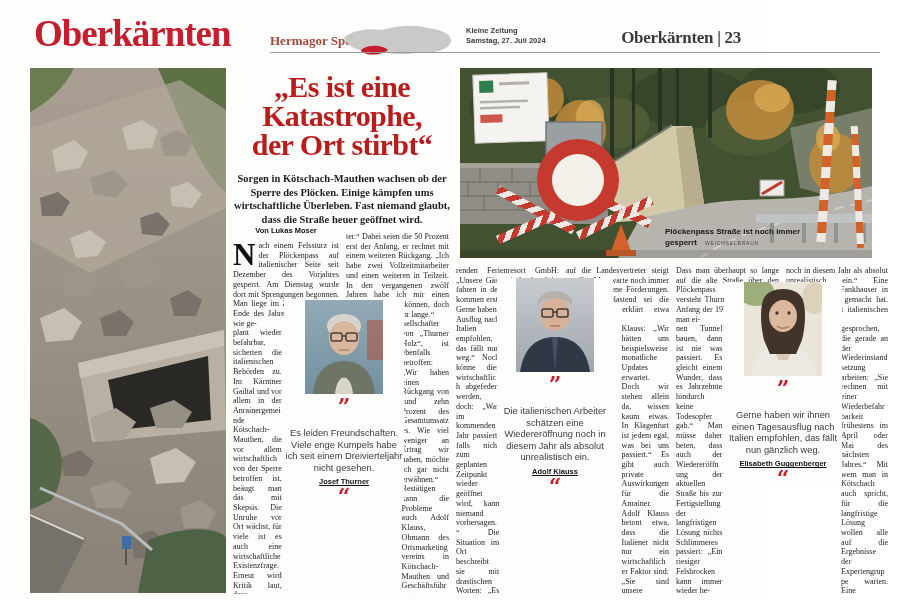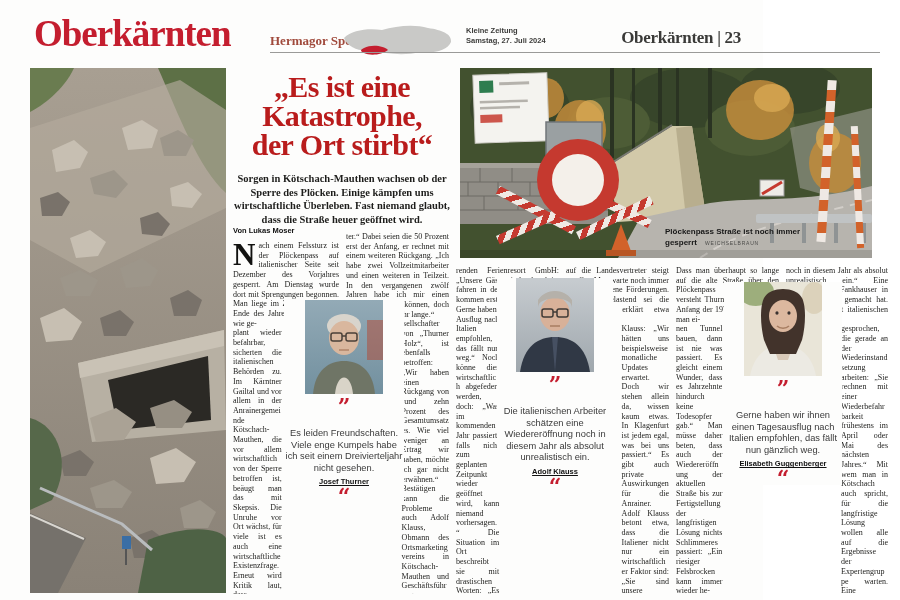--- a/index.html
+++ b/index.html
@@ -27,21 +27,21 @@
   .standfirst{margin-top:13px;font:700 10.5px/13.5px "Liberation Serif",serif;color:#1d1d1b;}
 
   
   .col{position:absolute;font:400 8px/9.7px "Liberation Serif",serif;text-align:justify;overflow:hidden;hyphens:auto;overflow-wrap:break-word;}
   .c1{left:233px;top:226px;width:106px;height:368px;}
   .c2{left:346px;top:232px;width:103px;height:362px;}
   .c3{left:456px;top:266px;width:103px;height:328px;}
   .c4{left:566px;top:266px;width:103px;height:328px;}
   .c5{left:676px;top:266px;width:103px;height:328px;}
   .c6{left:786px;top:266px;width:102px;height:328px;}
-  .byline{font:700 7.5px "Liberation Sans",sans-serif;margin-bottom:6px;color:#111;}
+  .byline{font:700 7.5px "Liberation Sans",sans-serif;text-align:center;margin-bottom:6px;color:#111;}
   .seg{margin:0;}
   .nl{margin-right:54%;}   
   .nr{margin-left:54%;}    
   .c3 .nl{margin-right:58%;}
   .c5 .nl{margin-right:55%;}
   .dropcap{float:left;font:700 31px/25px "Liberation Serif",serif;padding:1px 3px 0 0;color:#121210;}
 
   
   .inset{position:absolute;background:#fdfdfc;text-align:center;}
   .i1{left:284px;top:300px;width:120px;}

